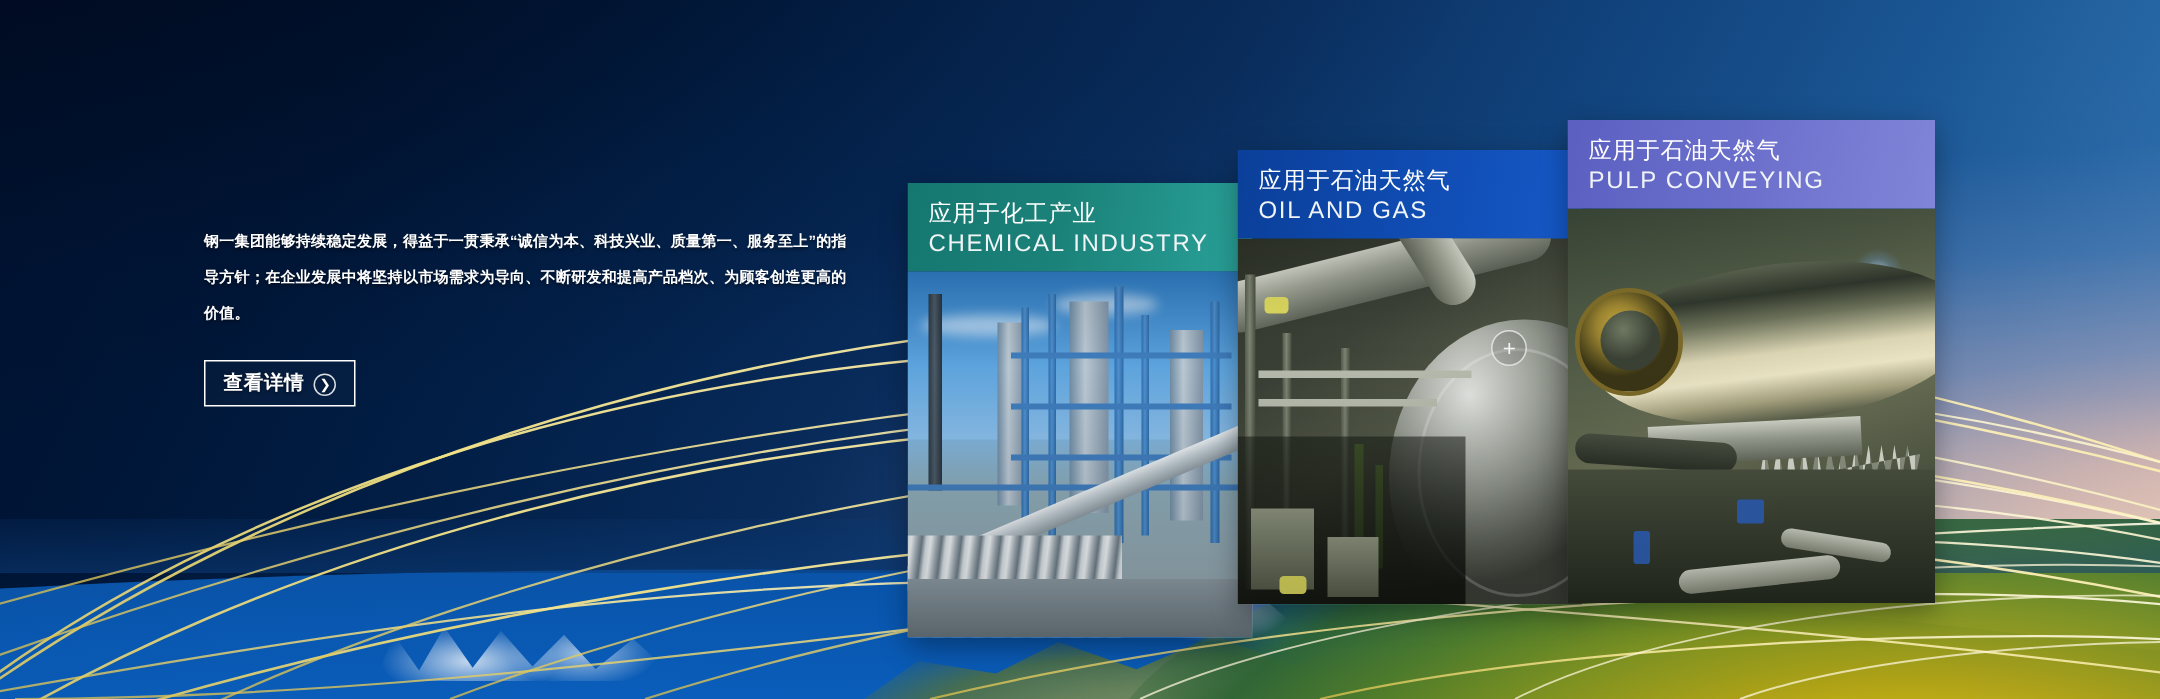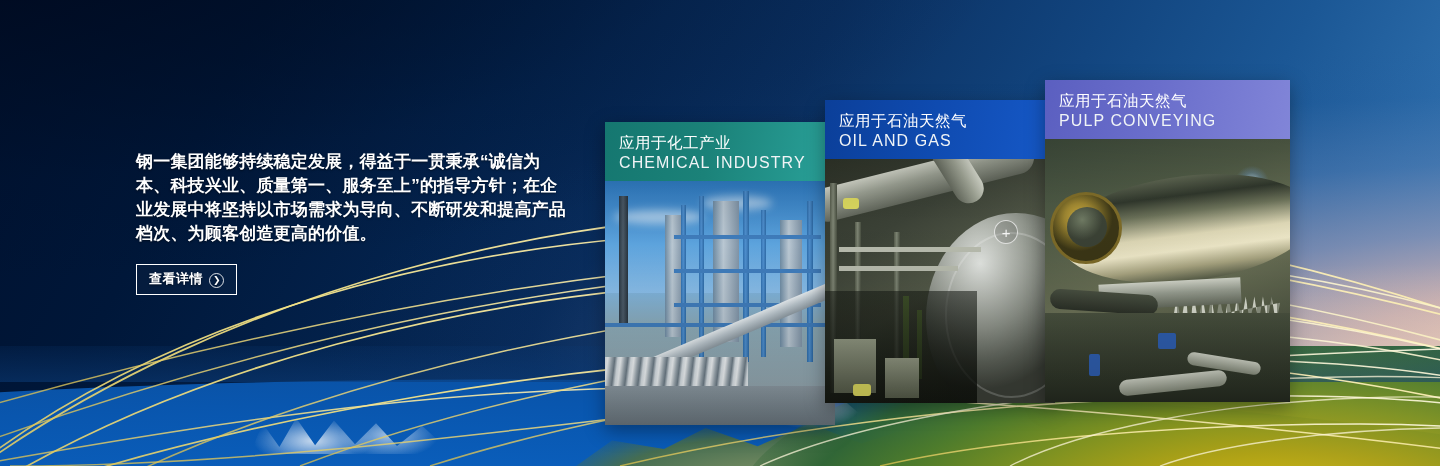--- a/index.html
+++ b/index.html
@@ -130,21 +130,21 @@
   .headline-front {
     position:absolute; left:0; top:0;
     font-size:39px; font-weight:bold; letter-spacing:3px; line-height:1;
     background:linear-gradient(180deg,#d6f2ec 0%,#8ad6c9 26%,#35a79c 60%,#136b6b 100%);
     -webkit-background-clip:text; background-clip:text;
     -webkit-text-fill-color:transparent; color:transparent;
     white-space:nowrap;
   }
 
   .desc {
-    margin-top:17px; color:#ffffff; font-size:17px; line-height:24px;
+    margin-top:17px; color:#ffffff; font-size:10px; line-height:24px;
     font-weight:bold; letter-spacing:.2px; width:438px;
     text-shadow:0 1px 2px rgba(0,0,0,.5);
   }
 
   .cta {
     margin-top:18px; display:inline-flex; align-items:flex-end; gap:6px;
     border:1px solid #ffffff; padding:5px 12px 6px 12px;
     color:#ffffff; font-size:13px; font-weight:bold; letter-spacing:.5px;
     background:rgba(255,255,255,0.02); cursor:pointer;
     text-shadow:0 1px 2px rgba(0,0,0,.5);

